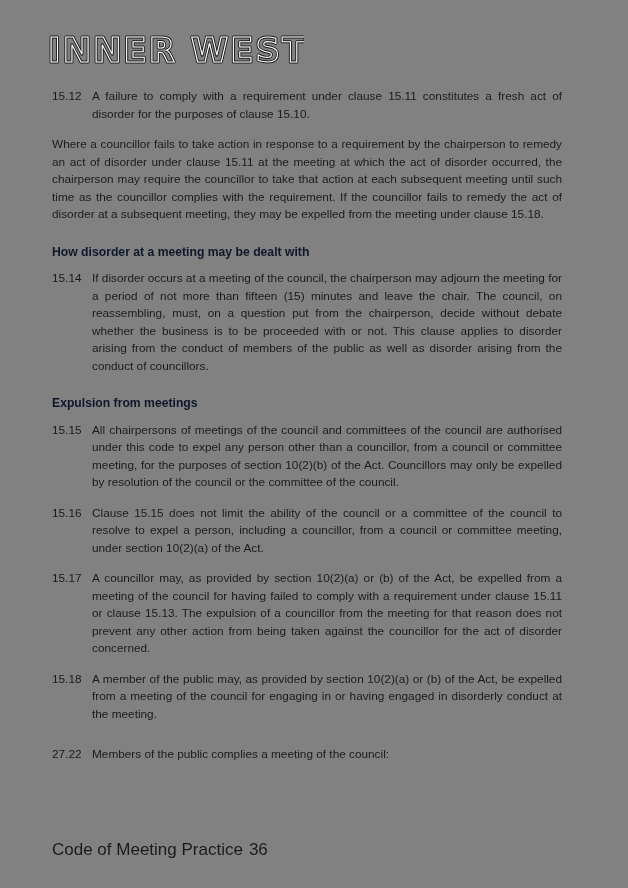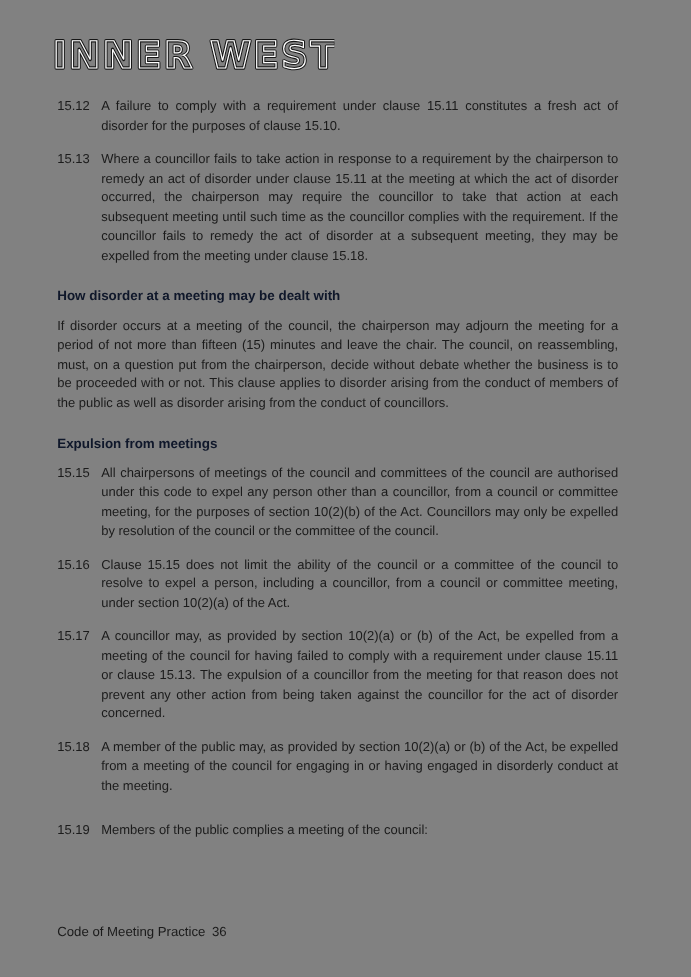--- a/index.html
+++ b/index.html
@@ -53,21 +53,21 @@
     font-size: 12.2px;
     margin: 20px 0 9px 0;
   }
   .gap-lg { margin-top: 23px; }
 
   
   .footer {
     position: absolute;
     left: 52px;
     top: 840px;
-    font-size: 12px;
+    font-size: 17px;
     color: #1b1b1b;
   }
   .footer .page-num { margin-left: 6px; }
 </style>
 </head>
 <body>
 
 <div class="page">
 
   <div class="logo-wrap">
@@ -79,27 +79,27 @@
 
   <div class="content">
 
 
     <div class="clause">
       <span class="num">15.12</span>
       <p class="body">A failure to comply with a requirement under clause 15.11 constitutes a fresh act of disorder for the purposes of clause 15.10.</p>
     </div>
 
     <div class="clause">
-      <span class="num">15.13</span>
       <p class="body">Where a councillor fails to take action in response to a requirement by the chairperson to remedy an act of disorder under clause 15.11 at the meeting at which the act of disorder occurred, the chairperson may require the councillor to take that action at each subsequent meeting until such time as the councillor complies with the requirement. If the councillor fails to remedy the act of disorder at a subsequent meeting, they may be expelled from the meeting under clause 15.18.</p>
     </div>
 
     <h2 class="red-heading">How disorder at a meeting may be dealt with</h2>
 
     <div class="clause">
+      <span class="num">15.14</span>
       <p class="body">If disorder occurs at a meeting of the council, the chairperson may adjourn the meeting for a period of not more than fifteen (15) minutes and leave the chair. The council, on reassembling, must, on a question put from the chairperson, decide without debate whether the business is to be proceeded with or not. This clause applies to disorder arising from the conduct of members of the public as well as disorder arising from the conduct of councillors.</p>
     </div>
 
     <h2 class="red-heading">Expulsion from meetings</h2>
 
     <div class="clause">
       <span class="num">15.15</span>
       <p class="body">All chairpersons of meetings of the council and committees of the council are authorised under this code to expel any person other than a councillor, from a council or committee meeting, for the purposes of section 10(2)(b) of the Act. Councillors may only be expelled by resolution of the council or the committee of the council.</p>
     </div>
 
@@ -113,21 +113,21 @@
       <p class="body">A councillor may, as provided by section 10(2)(a) or (b) of the Act, be expelled from a meeting of the council for having failed to comply with a requirement under clause 15.11 or clause 15.13. The expulsion of a councillor from the meeting for that reason does not prevent any other action from being taken against the councillor for the act of disorder concerned.</p>
     </div>
 
 
     <div class="clause">
       <span class="num">15.18</span>
       <p class="body">A member of the public may, as provided by section 10(2)(a) or (b) of the Act, be expelled from a meeting of the council for engaging in or having engaged in disorderly conduct at the meeting.</p>
     </div>
 
     <div class="clause gap-lg">
-      <span class="num">15.19</span>
+      <span class="num">27.22</span>
       <p class="body">Members of the public complies a meeting of the council:</p>
     </div>
 
   </div>
 
   <div class="footer">
     <span>Code of Meeting Practice</span><span class="page-num">36</span>
   </div>
 
 </div>

